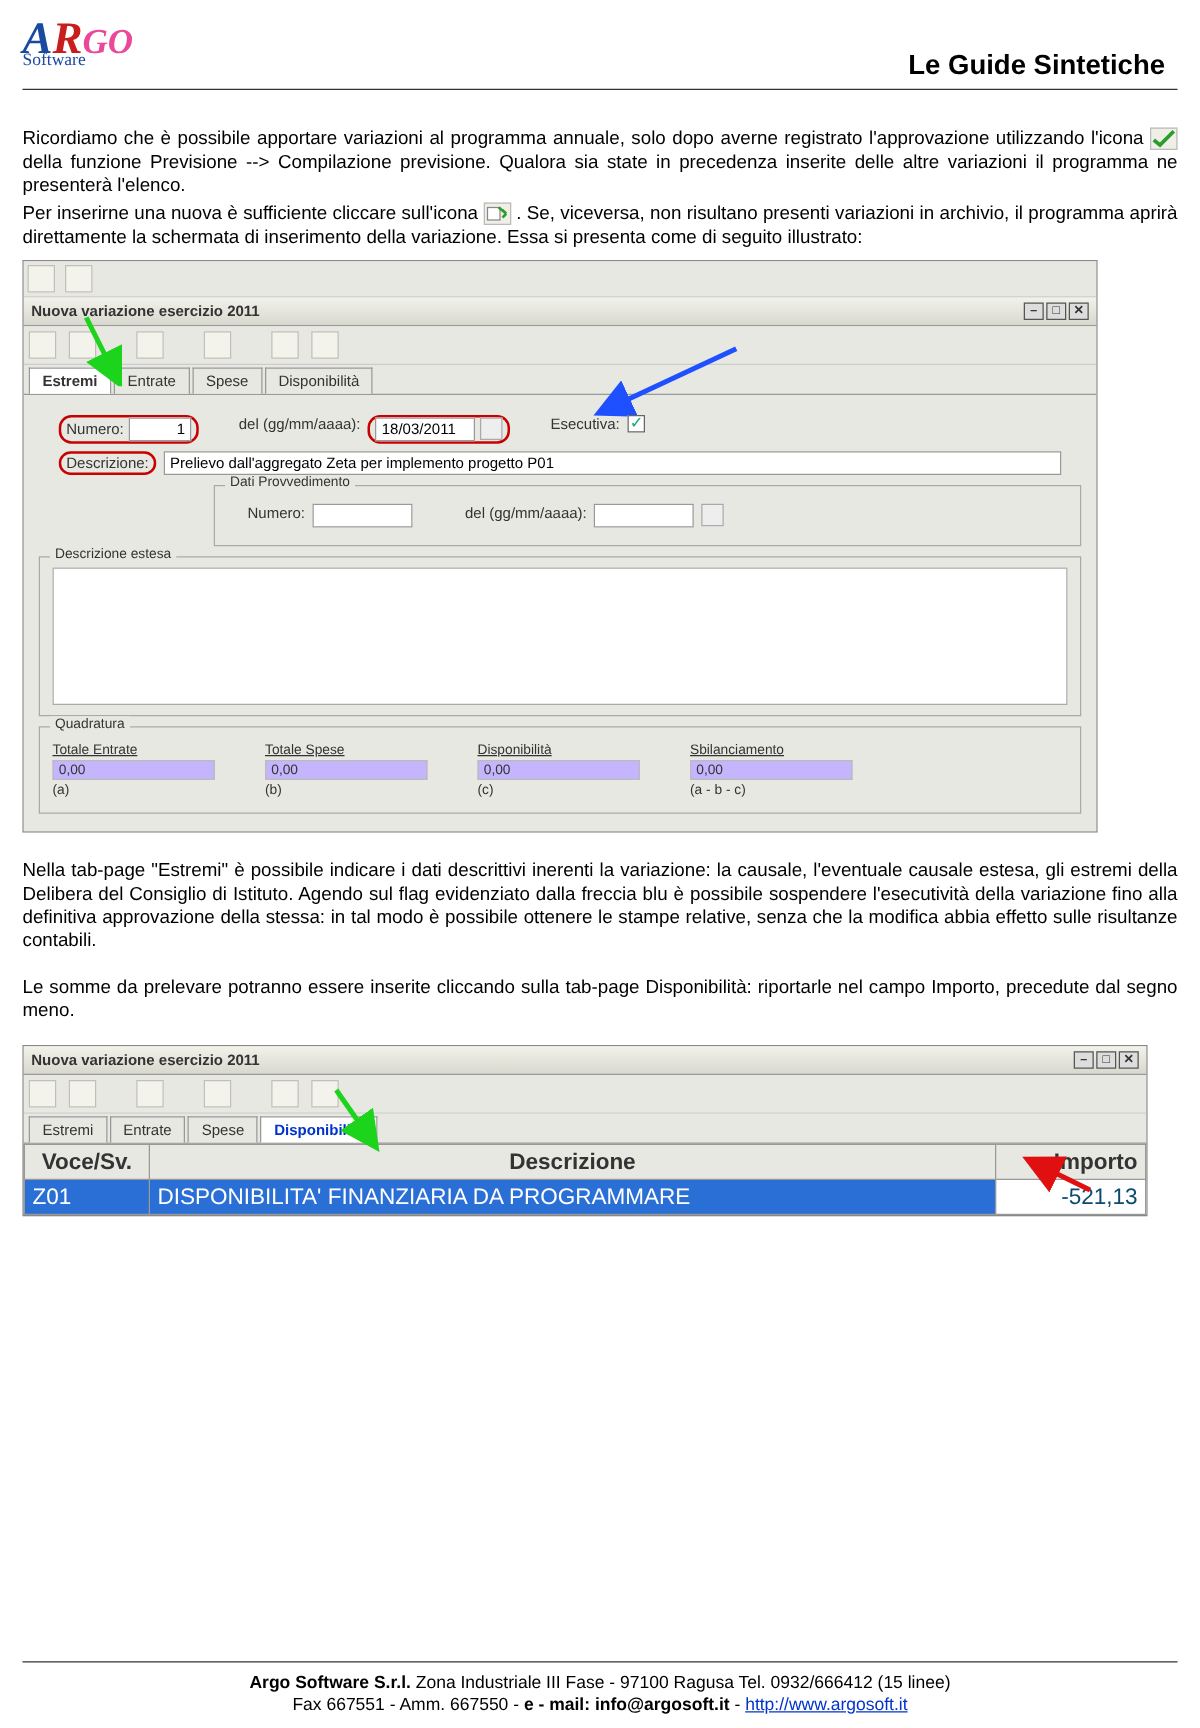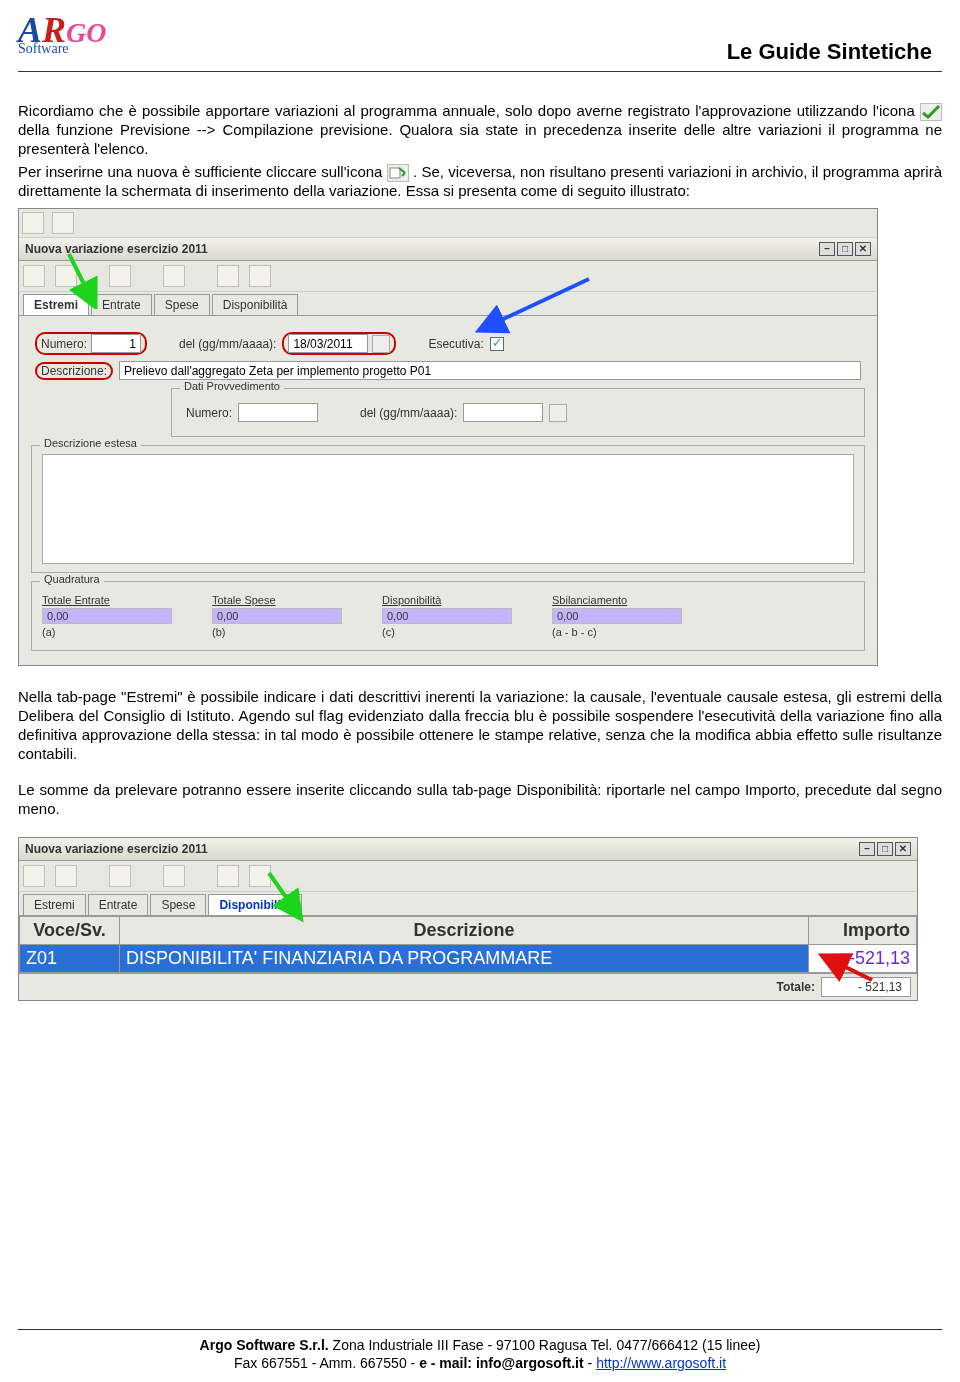--- a/index.html
+++ b/index.html
@@ -35,21 +35,21 @@
   }
   .win-ctrl { display: flex; gap: 2px; }
   .win-ctrl span { width: 16px; height: 14px; border:1px solid #555; background:#ddd; font-size:10px; text-align:center; line-height:12px; }
   .toolbar { background: #e8e8e2; padding: 4px; display: flex; gap: 10px; border-bottom: 1px solid #ccc; }
   .tb-icon { width: 22px; height: 22px; border: 1px solid #c0c0b8; background: #f3f3ec; display:inline-block; }
   .tabs { display: flex; border-bottom: 1px solid #999; background: #e8e8e2; padding: 2px 4px 0 4px; gap: 2px; }
   .tab { background: #e8e8e2; border: 1px solid #999; border-bottom: none; padding: 3px 10px; font-size: 12px; cursor:pointer; }
   .tab.active { background: #fff; font-weight: bold; }
   .tab.blue { color: #0033cc; font-weight: bold; }
   .form-area { background: #e8e8e2; padding: 10px 12px 14px 12px; font-size: 12px; }
-  .row { display: flex; align-items: center; gap: 6px; margin: 6px 4px; }
+  .row { display: flex; gap: 6px; margin: 6px 16px; }
   .lbl { font-size: 12px; }
   input.txt { border: 1px solid #999; background: #fff; font-size: 12px; padding: 1px 4px; height: 19px; }
   .circ { border: 2px solid #c80000; border-radius: 10px; padding: 0 4px; display:inline-flex; align-items:center; gap:4px; }
   .cal-btn { width: 18px; height: 18px; border:1px solid #aaa; background:#eee; display:inline-block; }
   .chk { width: 14px; height: 14px; border:1px solid #666; background:#fff; display:inline-block; position:relative; }
   .chk::after { content:"✓"; position:absolute; top:-3px; left:1px; font-size:13px; color:#2a7; }
   .fieldset { border: 1px solid #aaa; padding: 8px 10px; margin-top: 8px; position: relative; }
   .fieldset .legend { position: absolute; top: -9px; left: 8px; background: #e8e8e2; padding: 0 4px; font-size: 11px; }
   .big-textarea { width: 100%; height: 110px; background:#fff; border:1px solid #aaa; }
   .quad-row { display:flex; gap: 40px; padding: 4px 0; }
@@ -243,44 +243,40 @@
         </marker>
       </defs>
     <line x1="10" y1="5" x2="40" y2="48" stroke="#1bd41b" stroke-width="4" marker-end="url(#ag2)"></line>
   </svg>
 
   <table class="tbl">
     <tbody>
         <tr>
       <th style="width:100px;">Voce/Sv.</th>
       <th>Descrizione</th>
-      <th style="width:108px;" class="right">Importo</th>
+      <th style="width:120px;" class="right">Importo</th>
     </tr>
     <tr class="sel">
       <td>Z01</td>
       <td>DISPONIBILITA' FINANZIARIA DA PROGRAMMARE</td>
-      <td class="right" style="background:#fff;color:#6d28d9;">-521,13</td>
+      <td class="right" style="background:#fff;color:#0c4a6e;">-521,13</td>
     </tr>
   </tbody>
     </table>
-  <div class="tot-row">
-    <span>Totale:</span>
-    <span class="cell">- 521,13</span>
-  </div>
 
   <svg class="arrow-red" style="right:40px; bottom:18px;" viewBox="0 0 60 30">
     <defs>
         <marker id="ar" markerWidth="8" markerHeight="8" refX="6" refY="4" orient="auto">
           <path d="M0,0 L8,4 L0,8 Z" fill="#e01010"></path>
         </marker>
       </defs>
     <line x1="55" y1="28" x2="8" y2="5" stroke="#e01010" stroke-width="4" marker-end="url(#ar)"></line>
   </svg>
 </div>
 
 <div class="footer">
   <div>
-    <b>Argo Software S.r.l.</b><span> Zona Industriale III Fase - 97100 Ragusa Tel. 0477/666412 (15 linee)</span>
+    <b>Argo Software S.r.l.</b><span> Zona Industriale III Fase - 97100 Ragusa Tel. 0932/666412 (15 linee)</span>
   </div>
   <div>
     <span>Fax 667551 - Amm. 667550 - </span><b>e - mail: info@argosoft.it</b><span> -  </span><a href="#">http://www.argosoft.it</a>
   </div>
 </div>
 
 </body></html>

